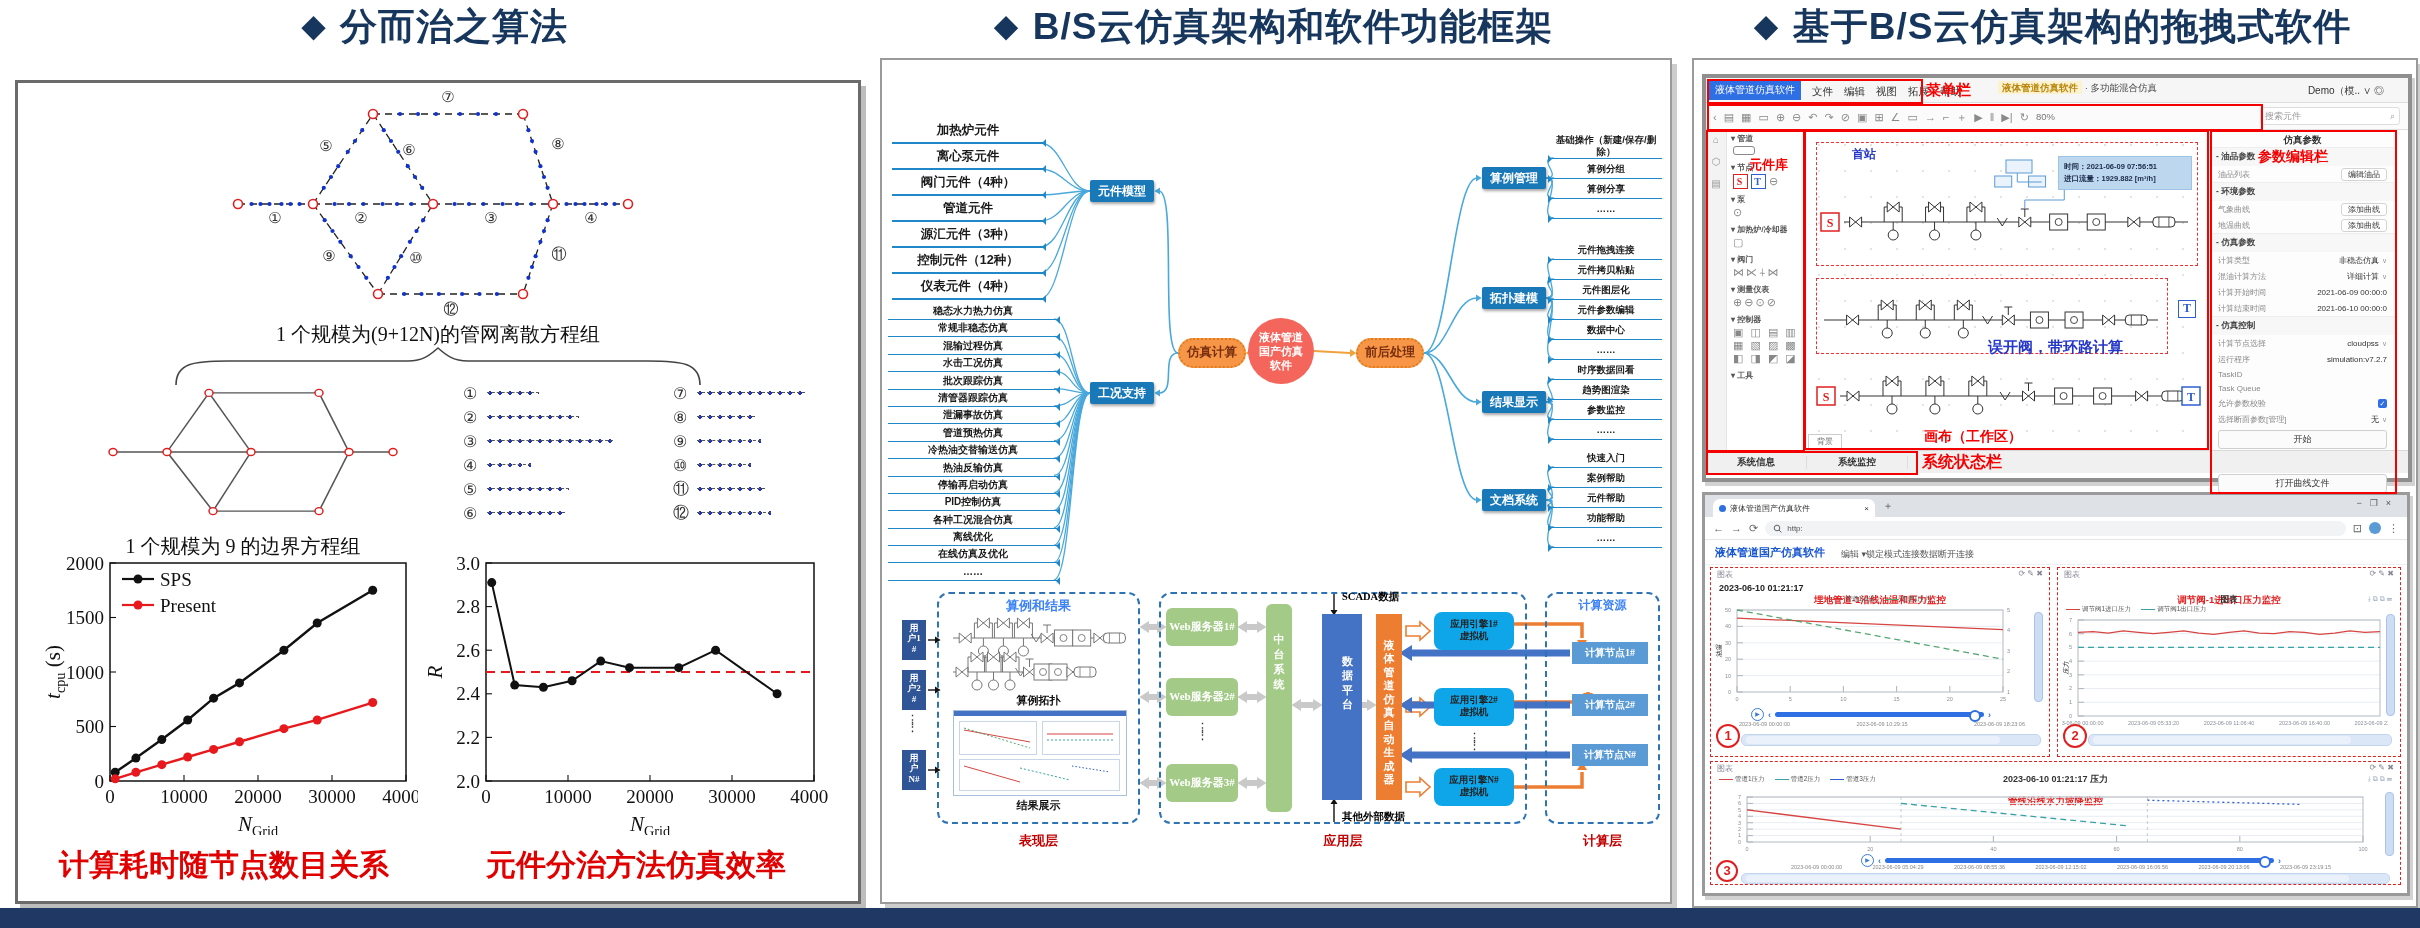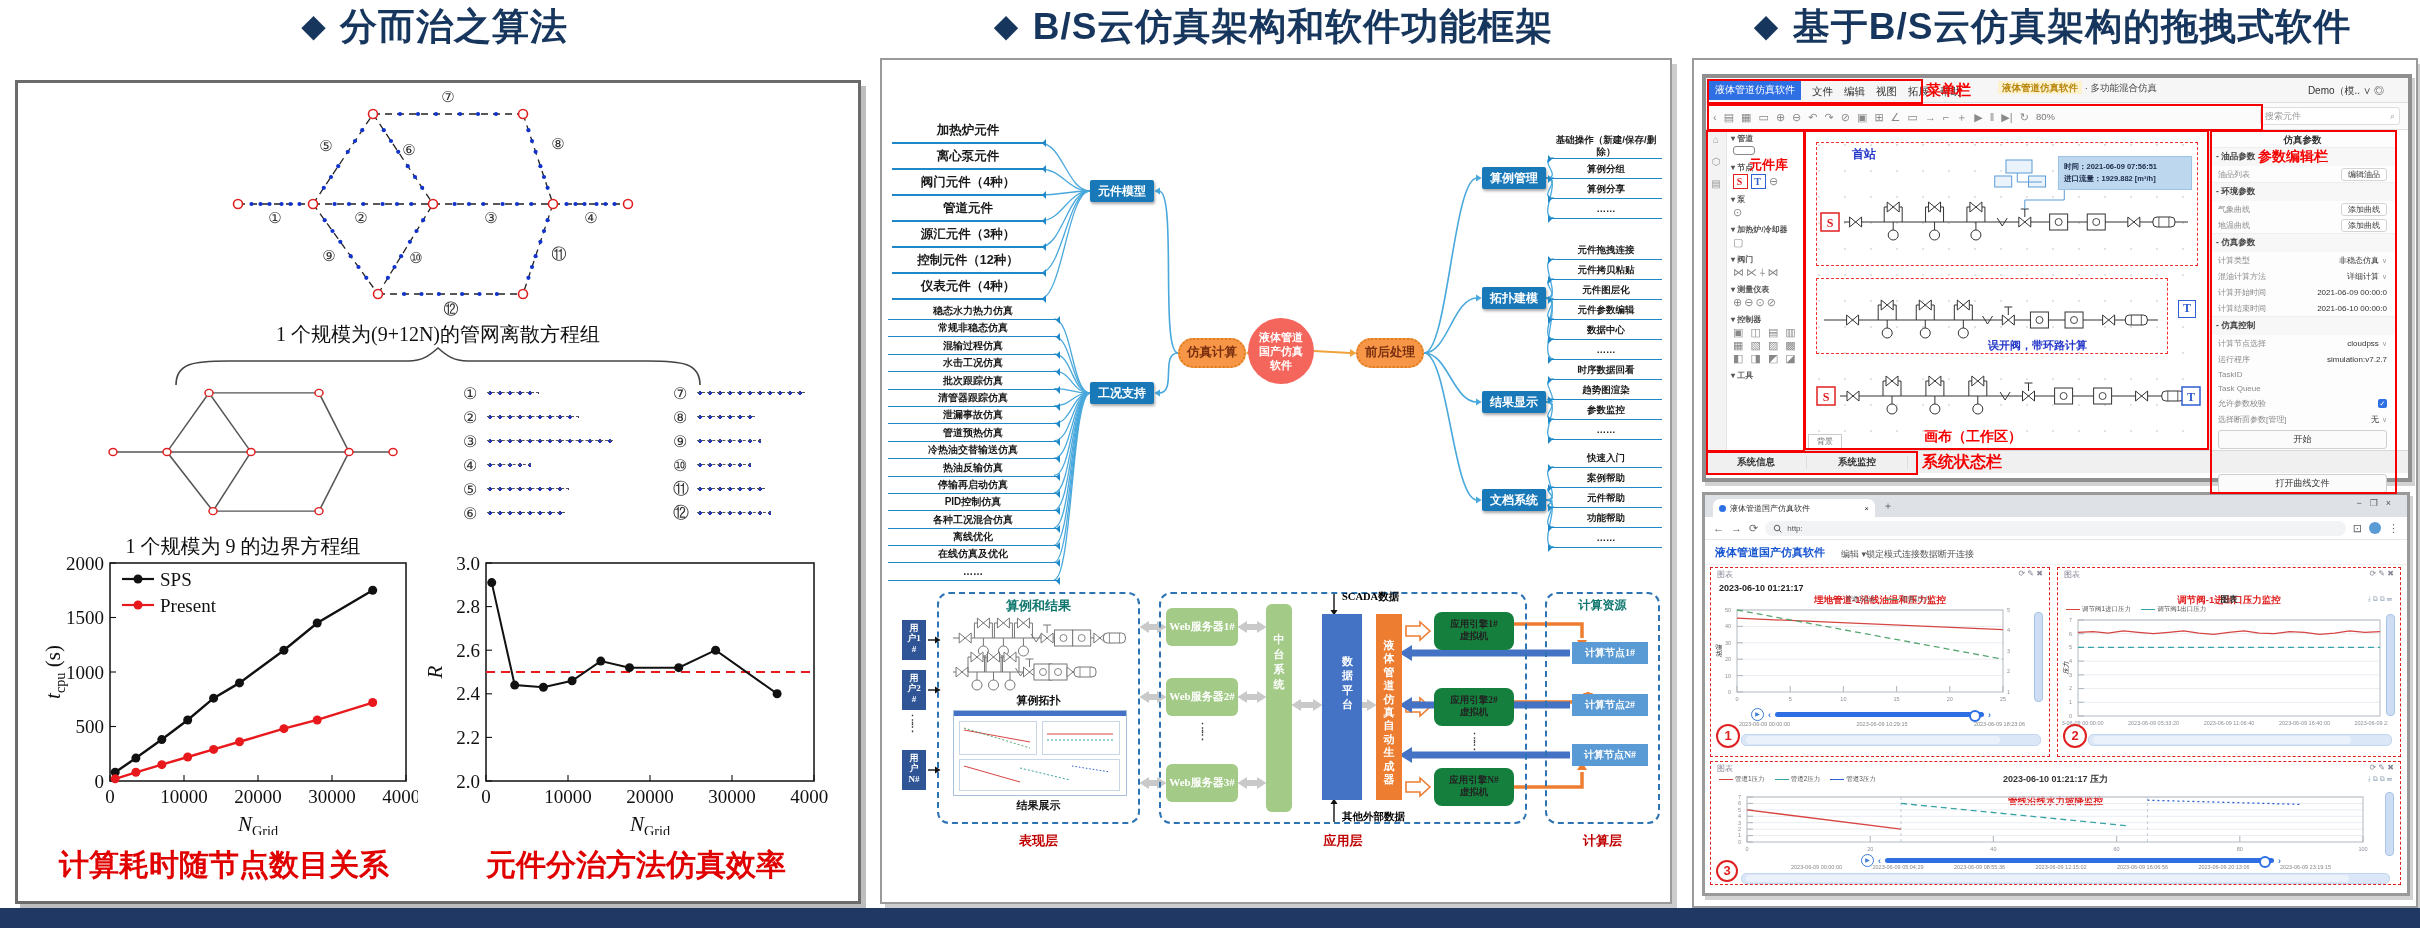--- a/index.html
+++ b/index.html
@@ -31,27 +31,27 @@
   .leaf-r::before{content:'';position:absolute;left:-2px;bottom:-5px;border:4px solid transparent;border-left-color:#1e88c8;}
   .hub{position:absolute;width:64px;height:22px;background:#1878B8;color:#fff;font-size:12px;font-weight:700;text-align:center;line-height:22px;border-radius:2px;box-shadow:1px 2px 3px rgba(0,0,0,.35);}
   .cloud{position:absolute;width:64px;height:26px;background:#F79646;border:2px dotted #de7d1d;border-radius:15px;color:#7a2f10;font-weight:800;font-size:12.5px;text-align:center;line-height:24px;}
   .ccenter{position:absolute;width:66px;height:66px;border-radius:50%;background:#F4655B;color:#fff;font-size:11px;font-weight:700;display:flex;flex-direction:column;justify-content:center;text-align:center;line-height:1.3;}
   
   #arch{position:absolute;left:0;top:532px;width:788px;height:308px;font-family:"Liberation Serif",serif;}
   #archSvg{position:absolute;left:0;top:0;z-index:0;}
   #arch .bx{position:absolute;z-index:1;}
   .userbox{width:24px;background:#2F5597;color:#fff;font-size:9px;font-weight:700;text-align:center;padding:3px 5px;box-sizing:border-box;word-break:break-all;line-height:1.15;}
   .dashbox{border:2px dashed #2E74B5;border-radius:12px;box-sizing:border-box;}
-  .dtitle{position:absolute;left:0;right:0;top:3px;text-align:center;font-weight:700;font-size:13px;color:#0f766e;}
+  .dtitle{position:absolute;left:0;right:0;top:3px;text-align:center;font-weight:700;font-size:13px;color:#3b82f6;}
   .layerlab{position:absolute;text-align:center;color:#c00000;font-weight:700;font-size:13px;z-index:1;}
   .wsbox{width:72px;height:38px;background:#A3CB87;border-radius:6px;color:#fff;font-weight:700;font-size:11px;text-align:center;display:flex;align-items:center;justify-content:center;flex-wrap:wrap;line-height:1.2;}
   .vgreen{background:#A3CB87;color:#fff;border-radius:6px;font-weight:700;font-size:11px;text-align:center;word-break:break-all;line-height:1.35;box-sizing:border-box;}
   .vblue{background:#4472C4;color:#fff;font-weight:700;font-size:11px;text-align:center;word-break:break-all;line-height:1.3;box-sizing:border-box;}
   .vorange{background:#ED7D31;color:#fff;font-weight:700;font-size:11px;text-align:center;word-break:break-all;line-height:1.22;box-sizing:border-box;}
-  .engbox{width:80px;height:38px;background:#15803d;border-radius:8px;color:#222;font-weight:700;font-size:9.5px;text-align:center;display:flex;align-items:center;justify-content:center;white-space:pre-line;line-height:1.25;}
+  .engbox{width:80px;height:38px;background:#0ea5e9;border-radius:8px;color:#222;font-weight:700;font-size:9.5px;text-align:center;display:flex;align-items:center;justify-content:center;white-space:pre-line;line-height:1.25;}
   .nodebox{width:76px;height:22px;background:#5B9BD5;color:#fff;font-weight:700;font-size:10px;text-align:center;line-height:22px;}
   .minicap{position:absolute;text-align:center;font-weight:700;font-size:11px;color:#111;}
   .vdots{position:absolute;color:#333;font-size:13px;line-height:7px;text-align:center;z-index:1;}
   .res-mini{position:absolute;background:#fff;border:1px solid #a9c0dc;}
   .res-bar{height:5px;background:#4472C4;}
   .res-box{position:absolute;border:1px solid #c9d6e8;}
   
   #shot1{position:absolute;left:8px;top:14px;width:702px;height:400px;border:4px solid #8f8f8f;box-shadow:3px 4px 0 #d2d2d2;background:#fff;}
   #shot2{position:absolute;left:8px;top:432px;width:702px;height:398px;border:3px solid #9a9a9a;box-shadow:3px 4px 0 #d2d2d2;background:#fff;}
   .redlab{color:#f50000;font-weight:800;}
@@ -854,21 +854,21 @@
               <rect x="212.44" y="32" width="18" height="16" fill="#fff" stroke="#333" stroke-width="1"></rect>
               <circle cx="221.44" cy="40" r="3.5" fill="none" stroke="#333" stroke-width="0.9"></circle>
               <rect x="247.04000000000002" y="32" width="18" height="16" fill="#fff" stroke="#333" stroke-width="1"></rect>
               <circle cx="256.04" cy="40" r="3.5" fill="none" stroke="#333" stroke-width="0.9"></circle>
               <polygon points="284.64,35 290.64,40 284.64,45" fill="#fff" stroke="#333" stroke-width="1"></polygon>
               <polygon points="296.64,35 290.64,40 296.64,45" fill="#fff" stroke="#333" stroke-width="1"></polygon>
               <rect x="307.32" y="35" width="22" height="10" rx="4" fill="#fff" stroke="#333" stroke-width="1"></rect>
               <line x1="313.32" y1="35" x2="313.32" y2="45" stroke="#333" stroke-width="0.8"></line>
               <line x1="323.32" y1="35" x2="323.32" y2="45" stroke="#333" stroke-width="0.8"></line>
             </svg>
-          <span class="bluelab" style="left:182px;top:206px;font-size:11px;text-align:center;">误开阀，带环路计算</span>
+          <span class="bluelab" style="left:182px;top:206px;font-size:15px;text-align:center;">误开阀，带环路计算</span>
           <div class="tbox" style="left:372px;top:168px;">T</div>
           <svg id="pipingC" class="abs" style="left:8px;top:228px;" width="390" height="66">
               <line x1="26" y1="36" x2="364" y2="36" stroke="#333" stroke-width="1.1"></line>
               <rect x="3" y="27" width="18" height="18" fill="#fff" stroke="#e02020" stroke-width="1.5"></rect>
               <text x="12" y="40.5" text-anchor="middle" font-size="12" font-weight="bold" font-family="Liberation Serif,serif" fill="#e02020">S</text>
               <polygon points="33,31 39,36 33,41" fill="#fff" stroke="#333" stroke-width="1"></polygon>
               <polygon points="45,31 39,36 45,41" fill="#fff" stroke="#333" stroke-width="1"></polygon>
               <polyline points="69,36 69,21 87,21 87,36" fill="none" stroke="#333" stroke-width="1"></polyline>
               <polygon points="72,16 78,21 72,26" fill="#fff" stroke="#333" stroke-width="1"></polygon>
               <polygon points="84,16 78,21 84,26" fill="#fff" stroke="#333" stroke-width="1"></polygon>

